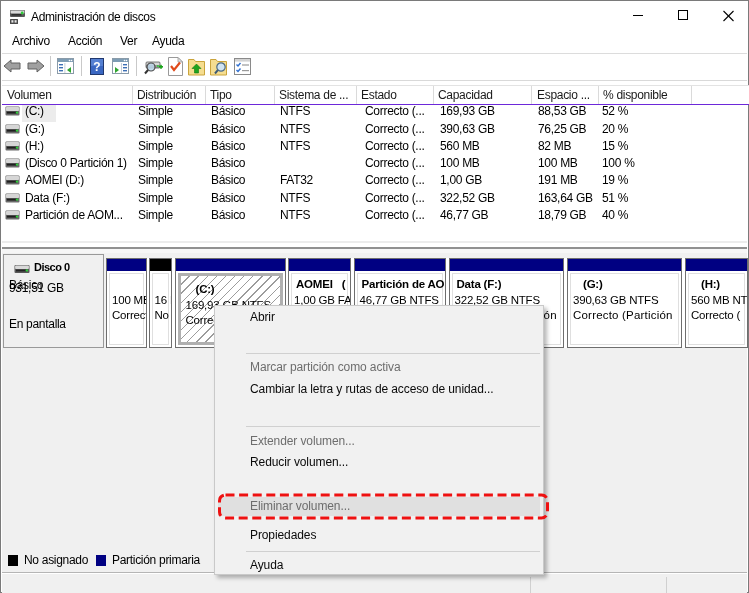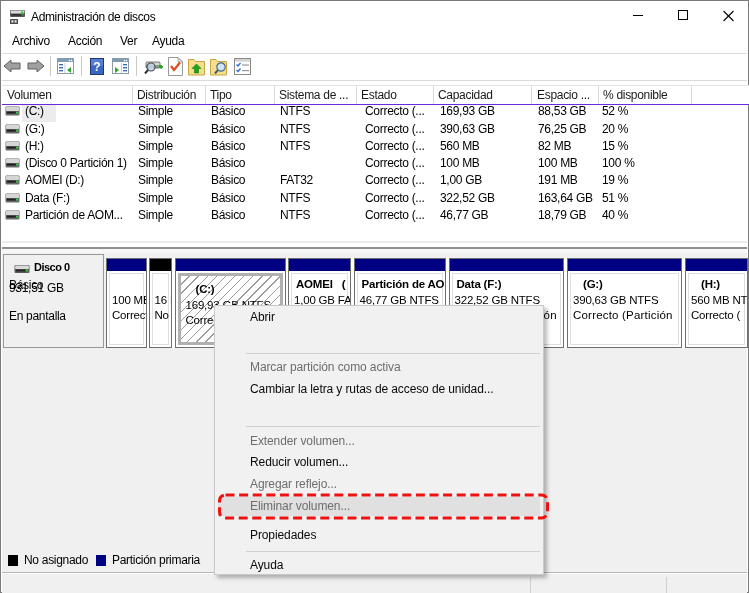--- a/index.html
+++ b/index.html
@@ -322,21 +322,21 @@
   <div id="dbox">
     <svg class="abs" style="left:10px;top:9px" width="16" height="10" viewBox="0 0 16 10">
       <rect x="0.5" y="1" width="15" height="8" rx="1" fill="#5a5a5a"></rect>
       <rect x="1.1" y="1.6" width="13.8" height="3.4" rx="0.8" fill="#d9d9d9"></rect>
       <rect x="2" y="5.6" width="11" height="1.8" fill="#242424"></rect>
       <circle cx="12.8" cy="6.4" r="1.2" fill="#2fce3a"></circle>
     </svg>
     <div class="t0" style="left:30px;top:6px;position:absolute">Disco 0</div>
     <div class="t1" style="left:5px;top:22.5px;position:absolute">Básico</div>
     <div class="t2" style="left:5px;top:26px;position:absolute">931,51 GB</div>
-    <div class="t3" style="left:5px;top:54px;position:absolute">En pantalla</div>
+    <div class="t3" style="left:5px;top:62px;position:absolute">En pantalla</div>
   </div>
   <div class="abs" style="left:105px;top:257px;width:641.5px;height:90px;background:#fff"></div>
   <div id="parts">
       <div class="part" style="left:105px;width:41px">
         <div class="pbar"></div>
         <div class="pbody">
           <div class="inner"></div>
           <div class="ptext">
             <div class="pname">&nbsp;</div>
             <div>100 MB</div>
@@ -446,23 +446,20 @@
       </div>
       <div class="mi" style="top:72.30000000000001px">
         <span>Cambiar la letra y rutas de acceso de unidad...</span>
       </div>
       <div class="mi dis" style="top:124.30000000000001px">
         <span>Extender volumen...</span>
       </div>
       <div class="mi" style="top:145.89999999999998px">
         <span>Reducir volumen...</span>
       </div>
-      <div class="mi dis" style="top:167.39999999999998px">
-        <span>Agregar reflejo...</span>
-      </div>
       <div class="mi dis" style="top:189px">
         <span>Eliminar volumen...</span>
       </div>
       <div class="mi" style="top:218.89999999999998px">
         <span>Propiedades</span>
       </div>
       <div class="mi" style="top:248.89999999999998px">
         <span>Ayuda</span>
       </div>
     </div>

